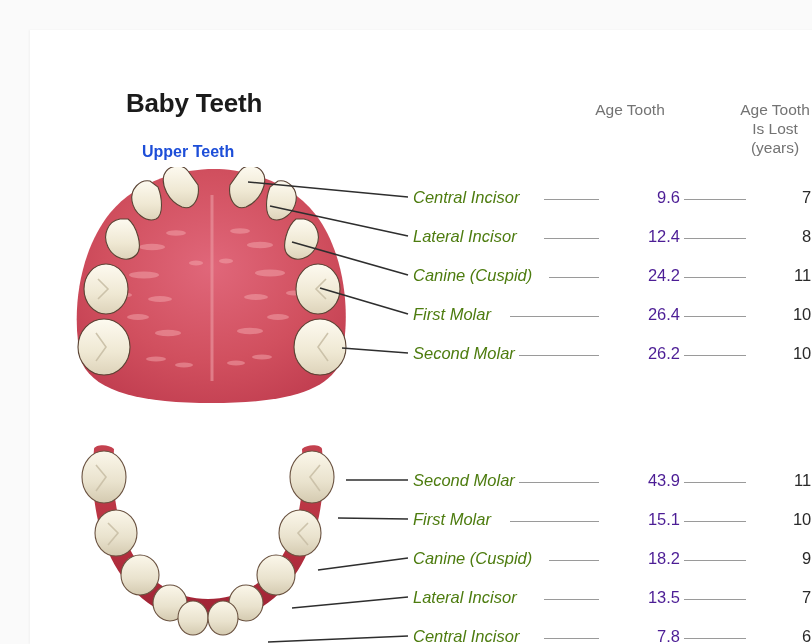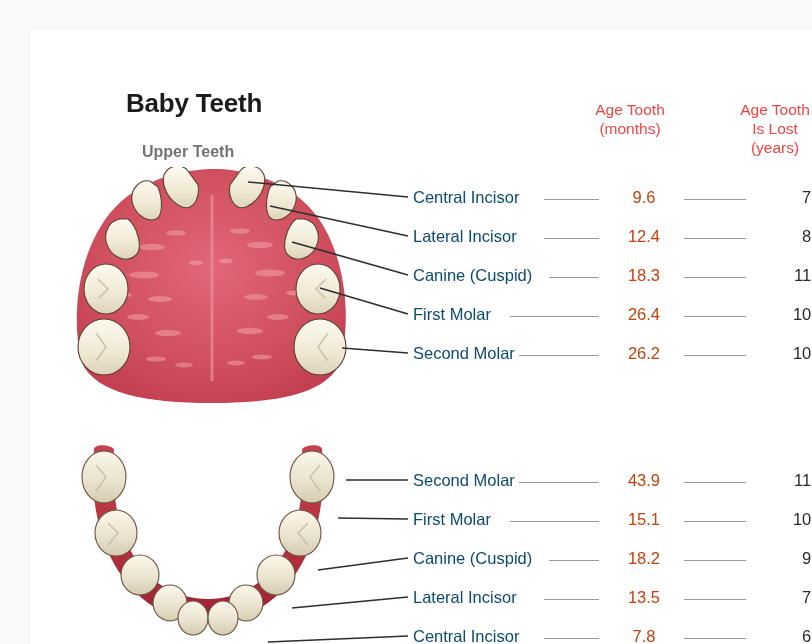--- a/index.html
+++ b/index.html
@@ -16,39 +16,39 @@
     box-shadow:-1px 0 2px rgba(0,0,0,0.04);
   }
   
   #title{
     position:absolute;left:96px;top:58px;
     font-size:26px;font-weight:bold;color:#1b1b1b;
     letter-spacing:-0.2px;
   }
   #upper-label{
     position:absolute;left:112px;top:113px;
-    font-size:16px;font-weight:bold;color:#737373;
+    font-size:16px;font-weight:bold;color:#1d4ed8;
   }
   
   .colhead{
     position:absolute;text-align:center;
-    font-size:15.5px;color:#ef4444;line-height:19px;
+    font-size:15.5px;color:#737373;line-height:19px;
   }
   #colhead-comes{left:531px;top:70px;width:138px;}
   #colhead-lost{left:676px;top:70px;width:138px;}
   .colhead div{white-space:nowrap;}
   
   .row{position:absolute;height:24px;}
   .row .lbl{
     position:absolute;left:0;top:0;
-    font-size:16.5px;color:#0c4a6e;white-space:nowrap;
+    font-size:16.5px;color:#4d7c0f;white-space:nowrap;font-style:italic;
   }
   .row .v1{
     position:absolute;left:195px;top:0;width:72px;
-    text-align:center;font-size:16.5px;color:#c2410c;
+    text-align:right;font-size:16.5px;color:#4c1d95;
   }
   .row .v2{
     position:absolute;left:340px;top:0;width:72px;
     text-align:right;font-size:16.5px;color:#2a2a2a;
   }
   
   .row .d1,.row .d2{
     position:absolute;top:11px;height:1px;background:#9a9a9a;
   }
   
@@ -61,21 +61,20 @@
 </head>
 <body>
 
 <div id="card">
 
   <div id="title">Baby Teeth</div>
   <div id="upper-label">Upper Teeth</div>
 
   <div class="colhead" id="colhead-comes">
     <div>Age Tooth</div>
-    <div>(months)</div>
   </div>
   <div class="colhead" id="colhead-lost">
     <div>Age Tooth</div>
     <div>Is Lost</div>
     <div>(years)</div>
   </div>
 
   <svg class="mouth" id="upper-mouth" viewBox="0 0 296 236">
     <defs>
       <radialGradient id="palateGrad" cx="50%" cy="42%" r="72%">
@@ -206,21 +205,21 @@
       <div class="row" style="left: 383px; top: 197px;">
         <div class="lbl">Lateral Incisor</div>
         <div class="d1" style="left: 130.5px; width: 55.5px;"></div>
         <div class="v1">12.4</div>
         <div class="d2" style="left: 271px; width: 62px;"></div>
         <div class="v2">8.0</div>
       </div>
       <div class="row" style="left: 383px; top: 236px;">
         <div class="lbl">Canine (Cuspid)</div>
         <div class="d1" style="left: 136px; width: 50px;"></div>
-        <div class="v1">18.3</div>
+        <div class="v1">24.2</div>
         <div class="d2" style="left: 271px; width: 62px;"></div>
         <div class="v2">11.0</div>
       </div>
       <div class="row" style="left: 383px; top: 275px;">
         <div class="lbl">First Molar</div>
         <div class="d1" style="left: 97.3px; width: 88.7px;"></div>
         <div class="v1">26.4</div>
         <div class="d2" style="left: 271px; width: 62px;"></div>
         <div class="v2">10.0</div>
       </div>

